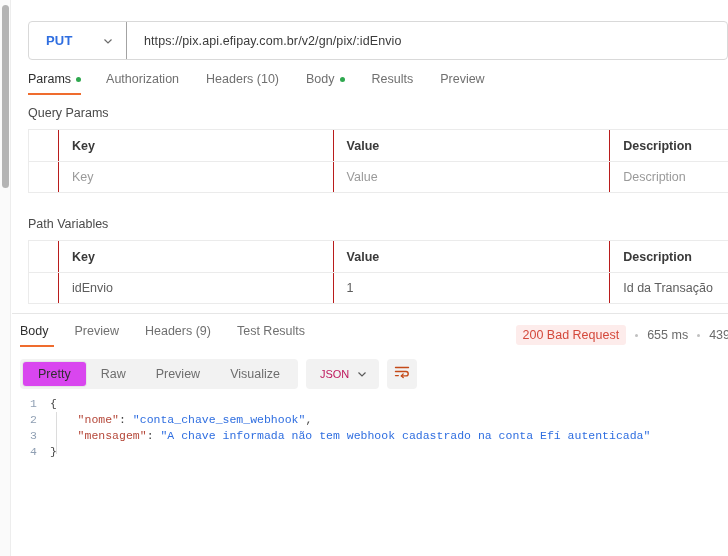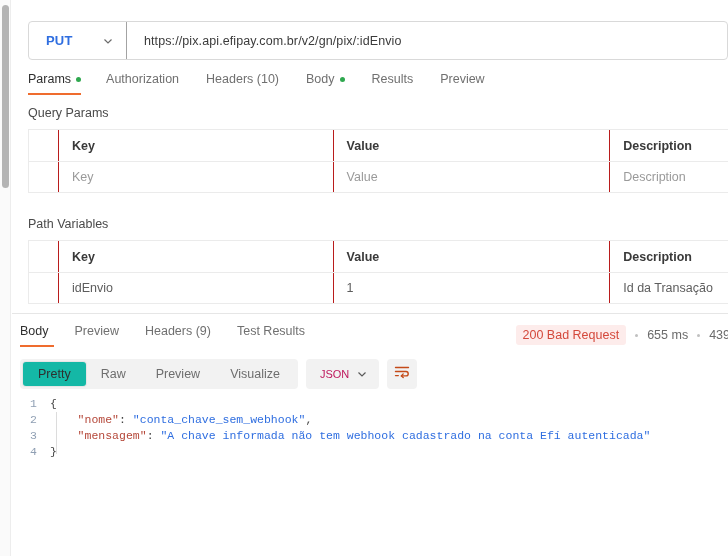--- a/index.html
+++ b/index.html
@@ -157,21 +157,21 @@
     display: flex; align-items: center;
     background: #f2f2f2; border-radius: 4px;
     height: 30px; padding: 3px;
   }
   .seg {
     height: 24px; padding: 0 15px;
     display: flex; align-items: center;
     font-size: 12.5px; color: #6e6e6e; border-radius: 3px;
   }
   .seg.active {
-    background: #14b8a6; color: #2f2f2f;
+    background: #d946ef; color: #2f2f2f;
     box-shadow: 0 0 0 1px #e6e6e6;
   }
   .fmt-group {
     display: flex; align-items: center; gap: 7px;
     background: #f2f2f2; border-radius: 4px;
     height: 30px; padding: 0 11px 0 14px;
   }
   .fmt-label { font-size: 11px; color: #be185d; }
   .icon-btn {
     width: 30px; height: 30px;

